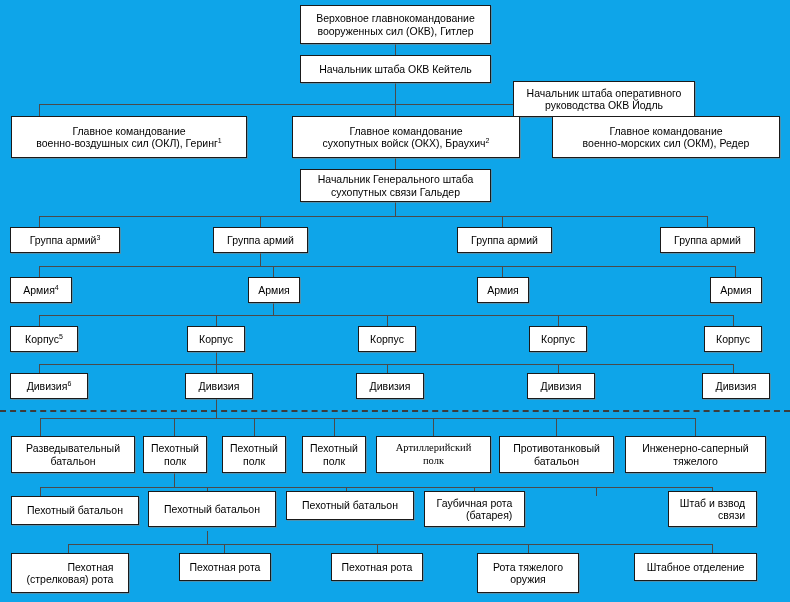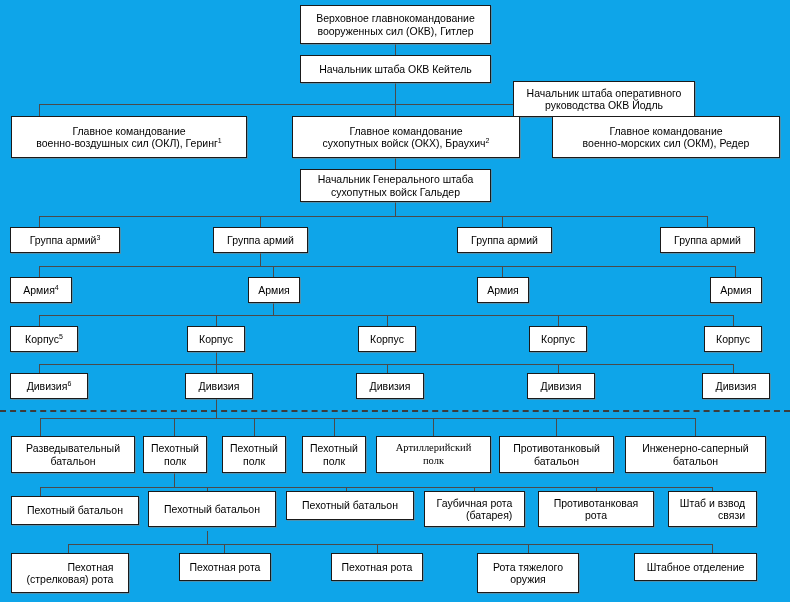--- a/index.html
+++ b/index.html
@@ -147,21 +147,21 @@
 сухопутных войск (ОКХ), Браухич</span><sup>2</sup></span>
   </div>
 
   <div class="node" style="left:552px;top:116px;width:228px;height:42px;">
     <span class="lbl">Главное командование
 военно-морских сил (ОКМ), Редер</span>
   </div>
 
   <div class="node" style="left:300px;top:169px;width:191px;height:33px;">
     <span class="lbl">Начальник Генерального штаба
-сухопутных войск Гальдер</span>
+сухопутных связи Гальдер</span>
   </div>
 
   <div class="node" style="left:10px;top:227px;width:110px;height:26px;">
     <span class="lbl"><span>Группа армий</span><sup>3</sup></span>
   </div>
   <div class="node" style="left:213px;top:227px;width:95px;height:26px;">
     <span class="lbl">Группа армий</span>
   </div>
   <div class="node" style="left:457px;top:227px;width:95px;height:26px;">
     <span class="lbl">Группа армий</span>
@@ -234,40 +234,36 @@
   <div class="node" style="left:376px;top:436px;width:115px;height:37px;font-family:Liberation Serif, serif;">
     <span class="lbl">Артиллерийский
 полк</span>
   </div>
   <div class="node" style="left:499px;top:436px;width:115px;height:37px;">
     <span class="lbl">Противотанковый
 батальон</span>
   </div>
   <div class="node" style="left:625px;top:436px;width:141px;height:37px;">
     <span class="lbl">Инженерно-саперный
-батальон</span>
+тяжелого</span>
   </div>
 
   <div class="node" style="left:11px;top:496px;width:128px;height:29px;">
     <span class="lbl">Пехотный батальон</span>
   </div>
   <div class="node" style="left:148px;top:491px;width:128px;height:36px;">
     <span class="lbl">Пехотный батальон</span>
   </div>
   <div class="node" style="left:286px;top:491px;width:128px;height:29px;">
     <span class="lbl">Пехотный батальон</span>
   </div>
   <div class="node" style="left:424px;top:491px;width:101px;height:36px;text-align:right;">
     <span class="lbl">Гаубичная рота
 (батарея)</span>
   </div>
-  <div class="node" style="left:538px;top:491px;width:116px;height:36px;">
-    <span class="lbl">Противотанковая
-рота</span>
-  </div>
   <div class="node" style="left:668px;top:491px;width:89px;height:36px;text-align:right;">
     <span class="lbl">Штаб и взвод
 связи</span>
   </div>
 
   <div class="node" style="left:11px;top:553px;width:118px;height:40px;text-align:right;">
     <span class="lbl">Пехотная
 (стрелковая) рота</span>
   </div>
   <div class="node" style="left:179px;top:553px;width:92px;height:28px;">

